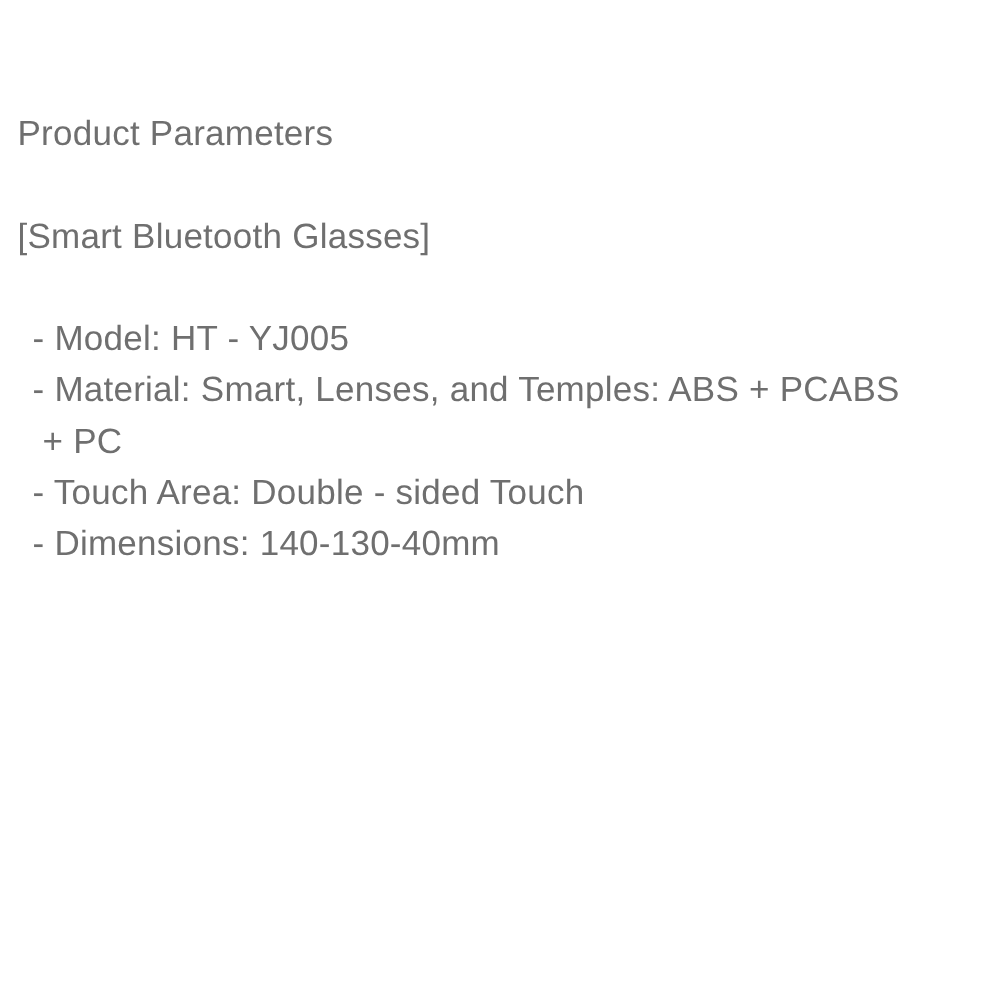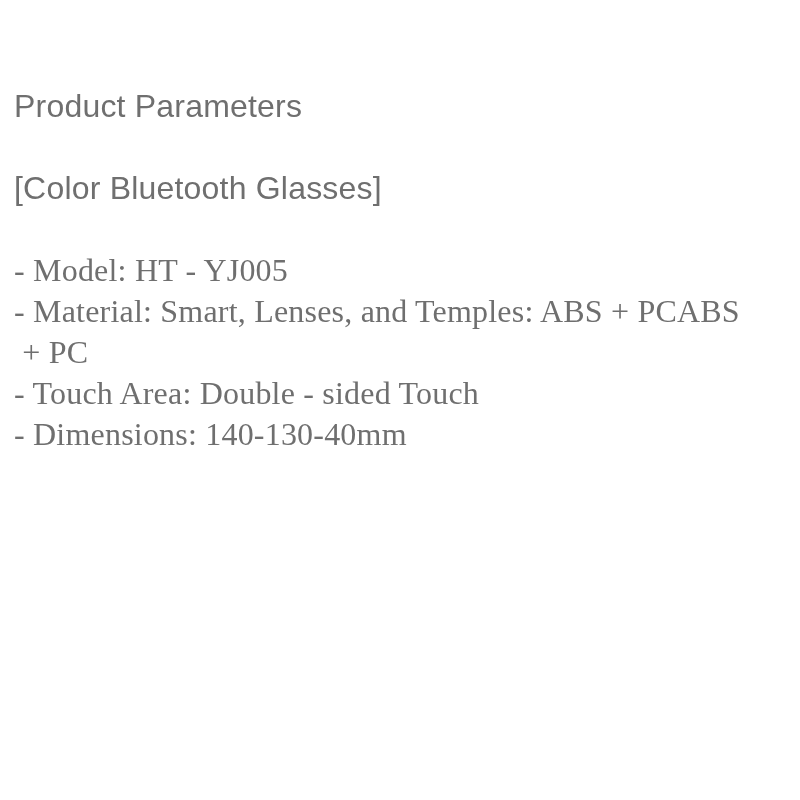--- a/index.html
+++ b/index.html
@@ -10,46 +10,45 @@
   body {
     width: 800px;
     height: 800px;
     overflow: hidden;
     font-family: "Liberation Sans", "DejaVu Sans", sans-serif;
   }
   .content {
     box-sizing: border-box;
     width: 800px;
     padding: 86px 14px 0 14px;
-    font-size: 32px;
+    font-size: 28px;
     line-height: 41px;
     letter-spacing: 0.2px;
   }
   .line {
     white-space: pre-wrap;      
     word-break: break-word;
   }
   .title {
     margin: 0 0 41px 0;         
   }
   .subtitle {
     margin: 0 0 41px 0;         
   }
   .specs {
-    margin: 0;
-    font-family: Liberation Serif, serif;
+    margin: 12px;
   }
 </style>
 </head>
 <body style="background: rgb(255, 255, 255);">
 
 <div class="content" style="color: rgb(111, 111, 111);">
   <div class="line title">Product Parameters</div>
 
-  <div class="line subtitle">[Color Bluetooth Glasses]</div>
+  <div class="line subtitle">[Smart Bluetooth Glasses]</div>
 
   <div class="specs">
     <div class="line">- Model: HT - YJ005</div>
     <div class="line">- Material: Smart, Lenses, and Temples: ABS + PCABS
  + PC</div>
     <div class="line">- Touch Area: Double - sided Touch</div>
     <div class="line">- Dimensions: 140-130-40mm</div>
   </div>
 </div>
 

